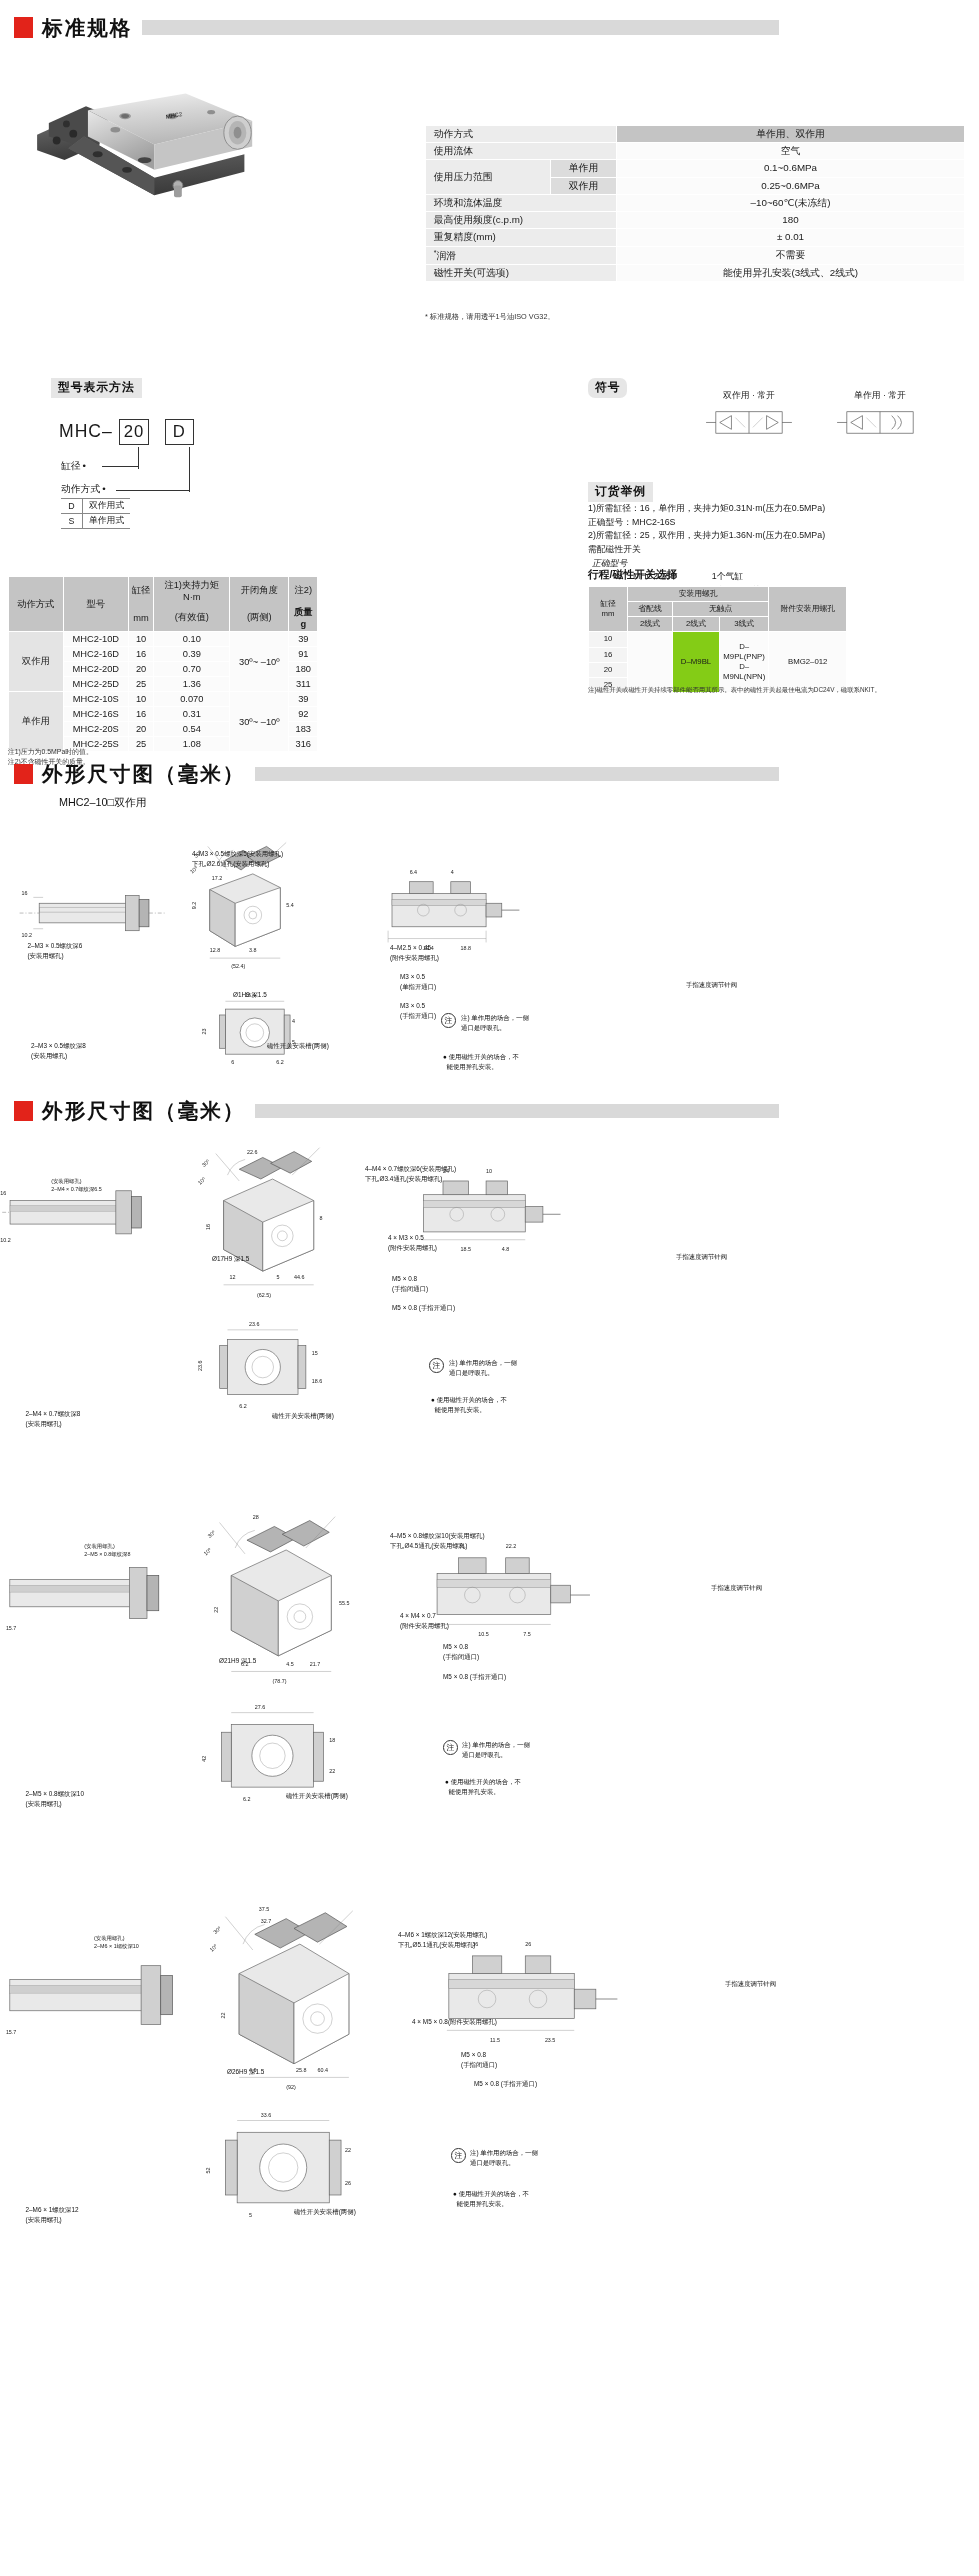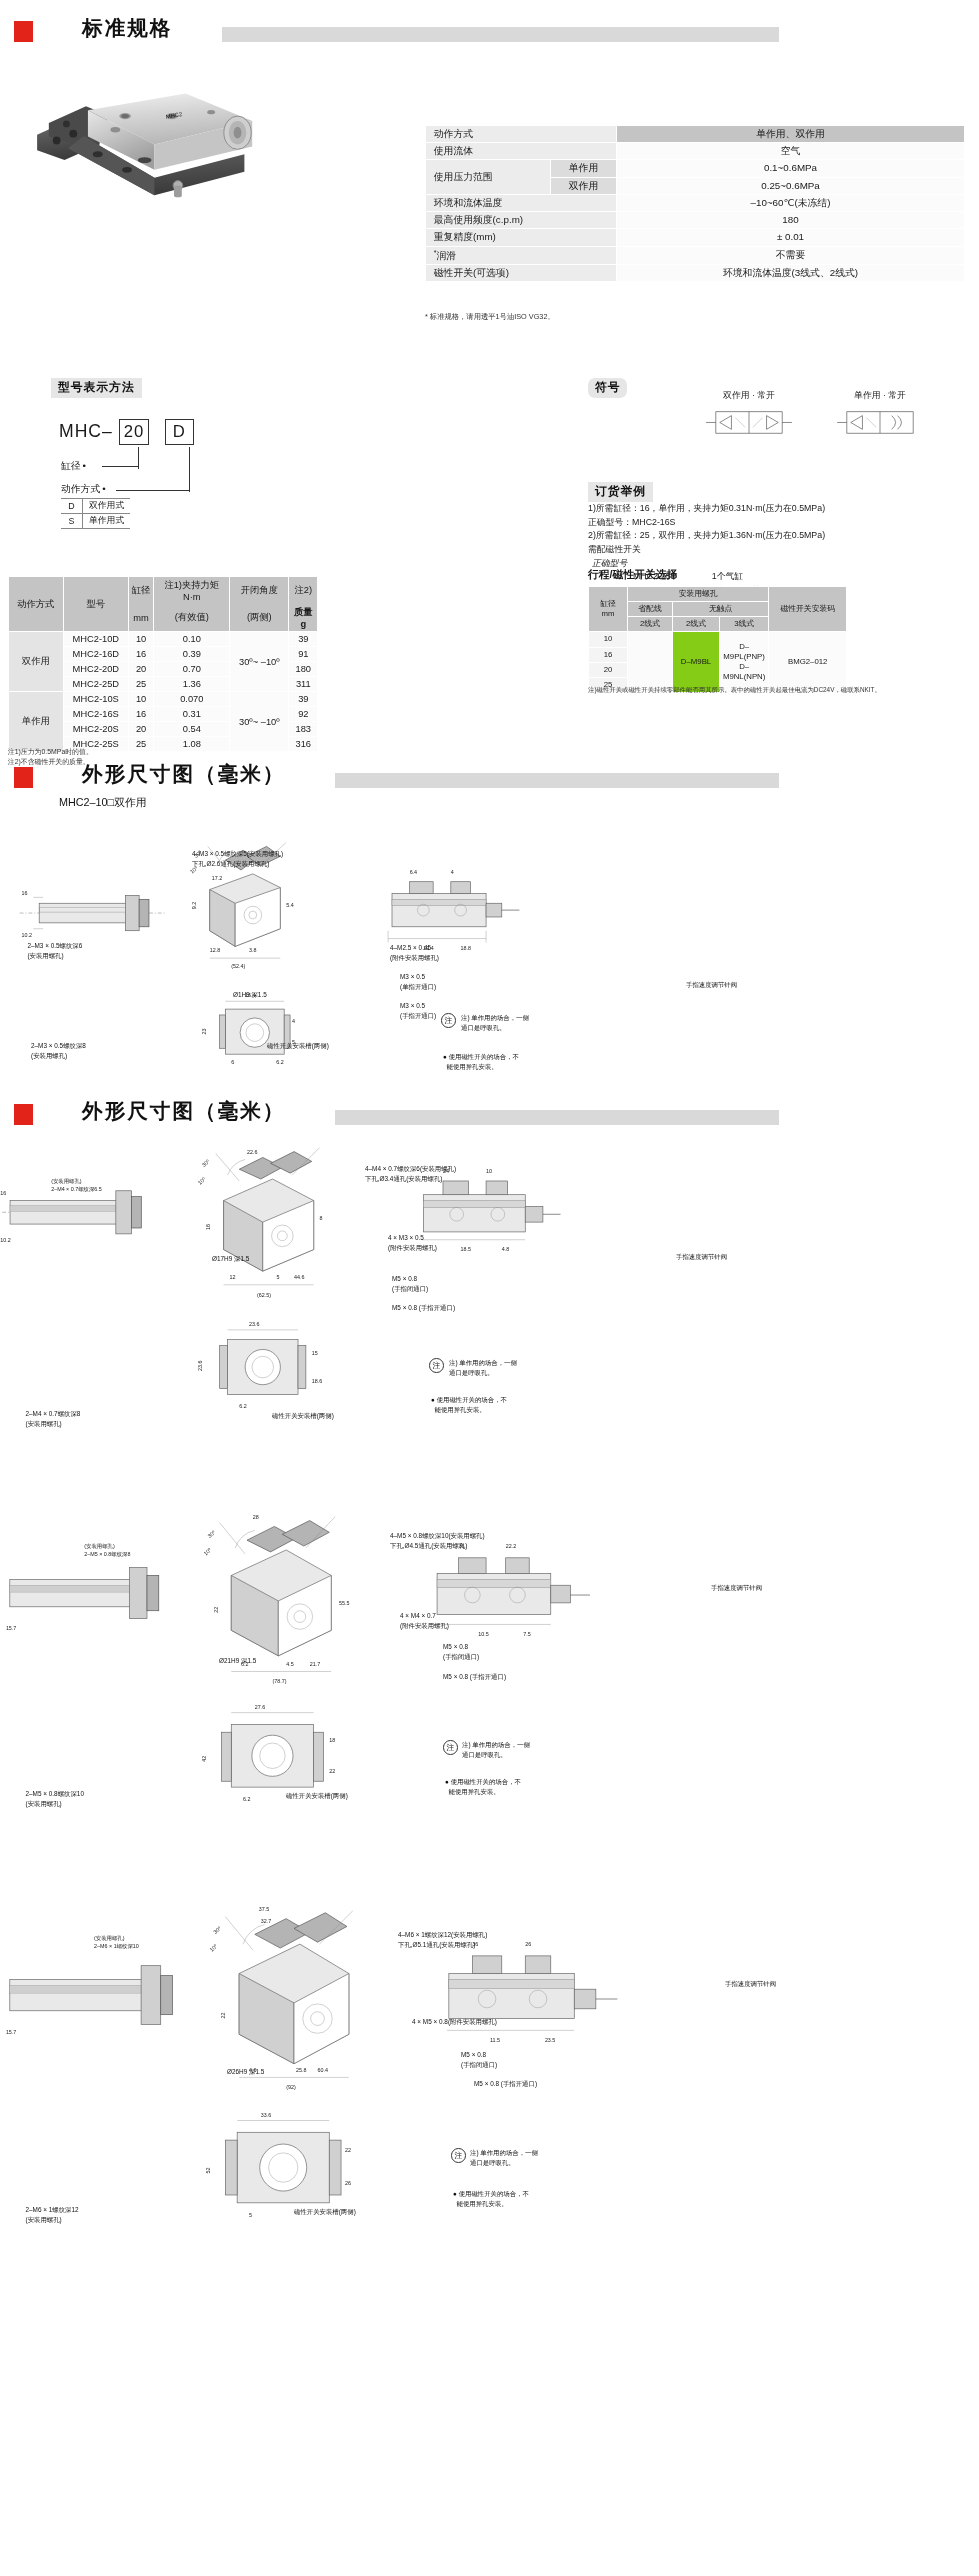--- a/index.html
+++ b/index.html
@@ -6,21 +6,21 @@
   body {
     width: 980px; height: 2576px;
     background: #ffffff;
     font-family: "Liberation Sans", "DejaVu Sans", sans-serif;
     color: #1a1a1a;
     position: relative;
     overflow: hidden;
   }
 
   
-  .section-head { position: absolute; left: 13.7px; display: flex; align-items: flex-end; width: 765px; gap: 40px; }
+  .section-head { position: absolute; left: 13.7px; display: flex; align-items: center; width: 765px; }
   .section-head .sq { width: 19.6px; height: 20.6px; background: #e2231a; flex: 0 0 auto; }
   .section-head .txt {
     font-size: 20.6px; font-weight: bold; letter-spacing: 2px;
     padding: 0 9.8px 0 8.8px; color: #111; white-space: nowrap;
   }
   .section-head .bar { flex: 1 1 auto; height: 14.7px; background: #d9d9d9; }
 
   
   .chip {
     position: absolute; font-size: 11.8px; font-weight: bold;
@@ -209,21 +209,21 @@
     <td class="val">± 0.01</td>
   </tr>
   <tr>
     <td class="lbl" colspan="2">
       <span style="font-size:6.9px;vertical-align:super;">*</span><span>润滑</span>
     </td>
     <td class="val">不需要</td>
   </tr>
   <tr>
     <td class="lbl" colspan="2">磁性开关(可选项)</td>
-    <td class="val">环境和流体温度(3线式、2线式)</td>
+    <td class="val">能使用异孔安装(3线式、2线式)</td>
   </tr>
 </tbody>
   </table>
 <div id="spec-note">* 标准规格，请用透平1号油ISO VG32。</div>
 
 <div class="chip" style="left:51px; top:378px;">型号表示方法</div>
 
 <div id="model-code">
   <div class="mc-row">
     <span>MHC–</span>
@@ -388,21 +388,21 @@
 
 <div id="sw-title">行程/磁性开关选择</div>
 <table id="sw-table">
   <tbody>
       <tr>
     <th rowspan="3" style="width:39px;">
       <span>缸径</span><br>
       <span>mm</span>
     </th>
     <th colspan="3">安装用螺孔</th>
-    <th rowspan="3" style="width:78px;">磁性开关安装码</th>
+    <th rowspan="3" style="width:78px;">附件安装用螺孔</th>
   </tr>
   <tr>
     <th style="width:45px;">省配线</th>
     <th colspan="2">无触点</th>
   </tr>
   <tr>
     <th>2线式</th>
     <th style="width:47px;">2线式</th>
     <th style="width:47px;">3线式</th>
   </tr>

